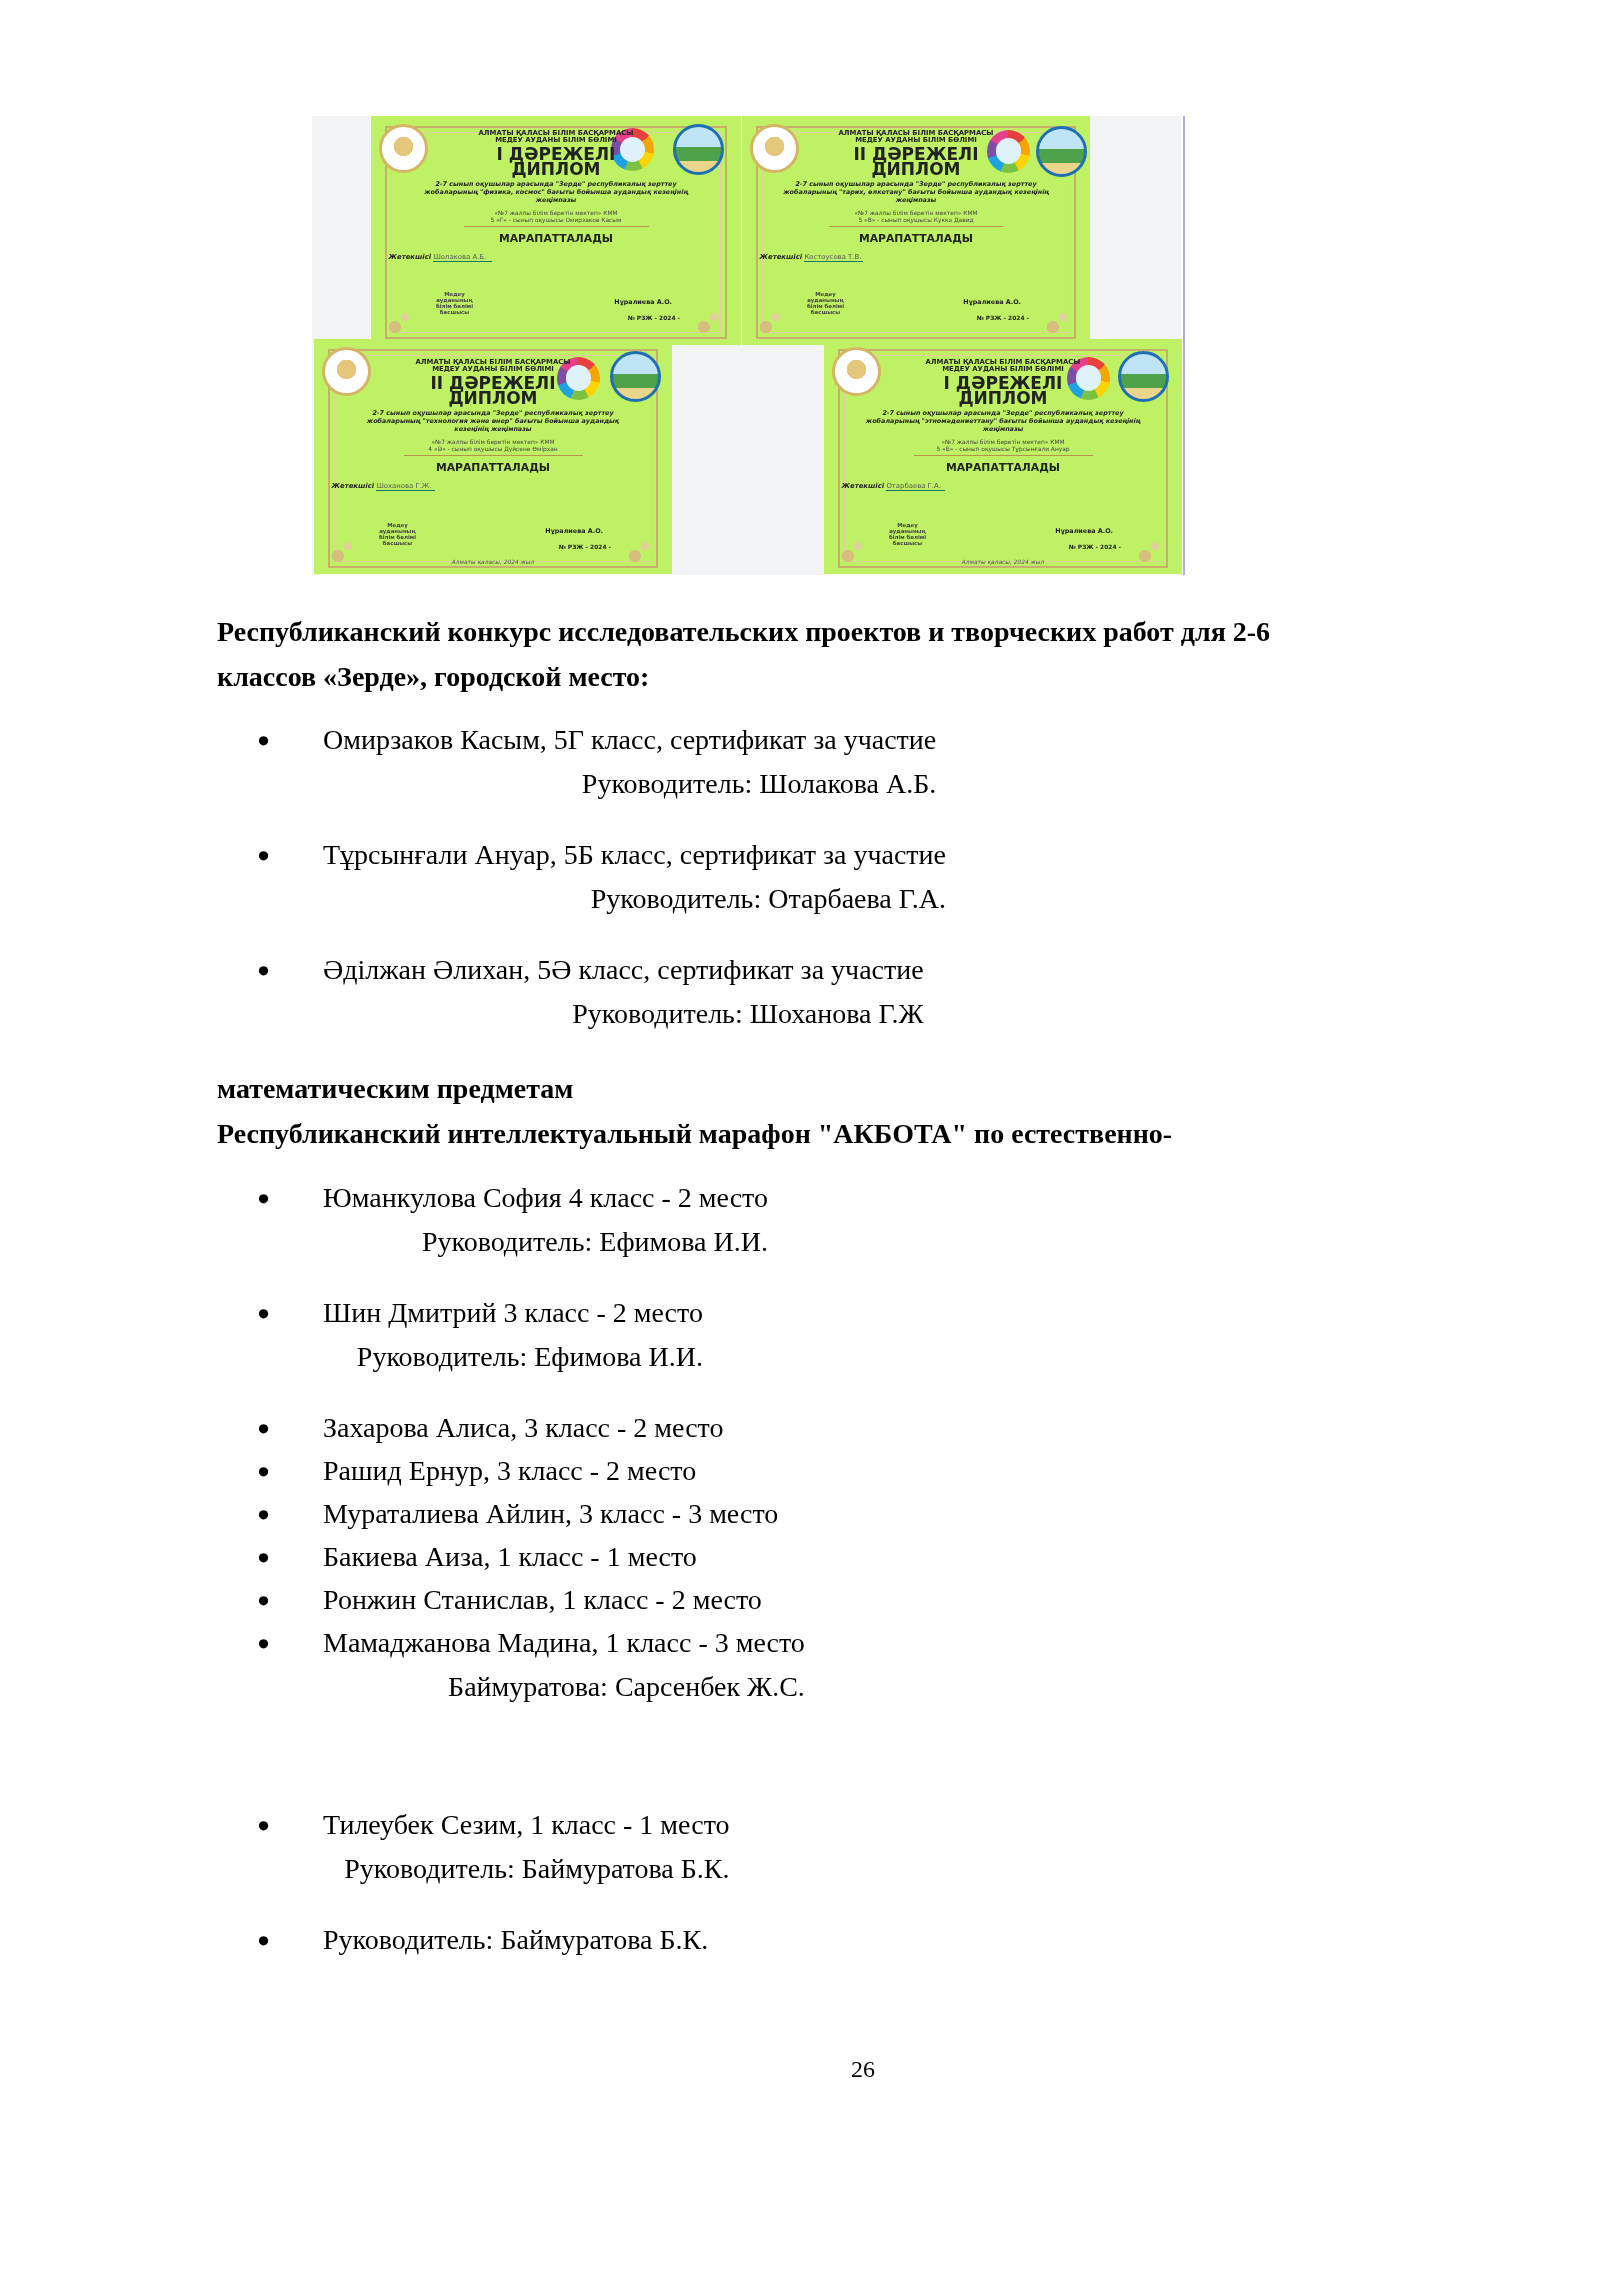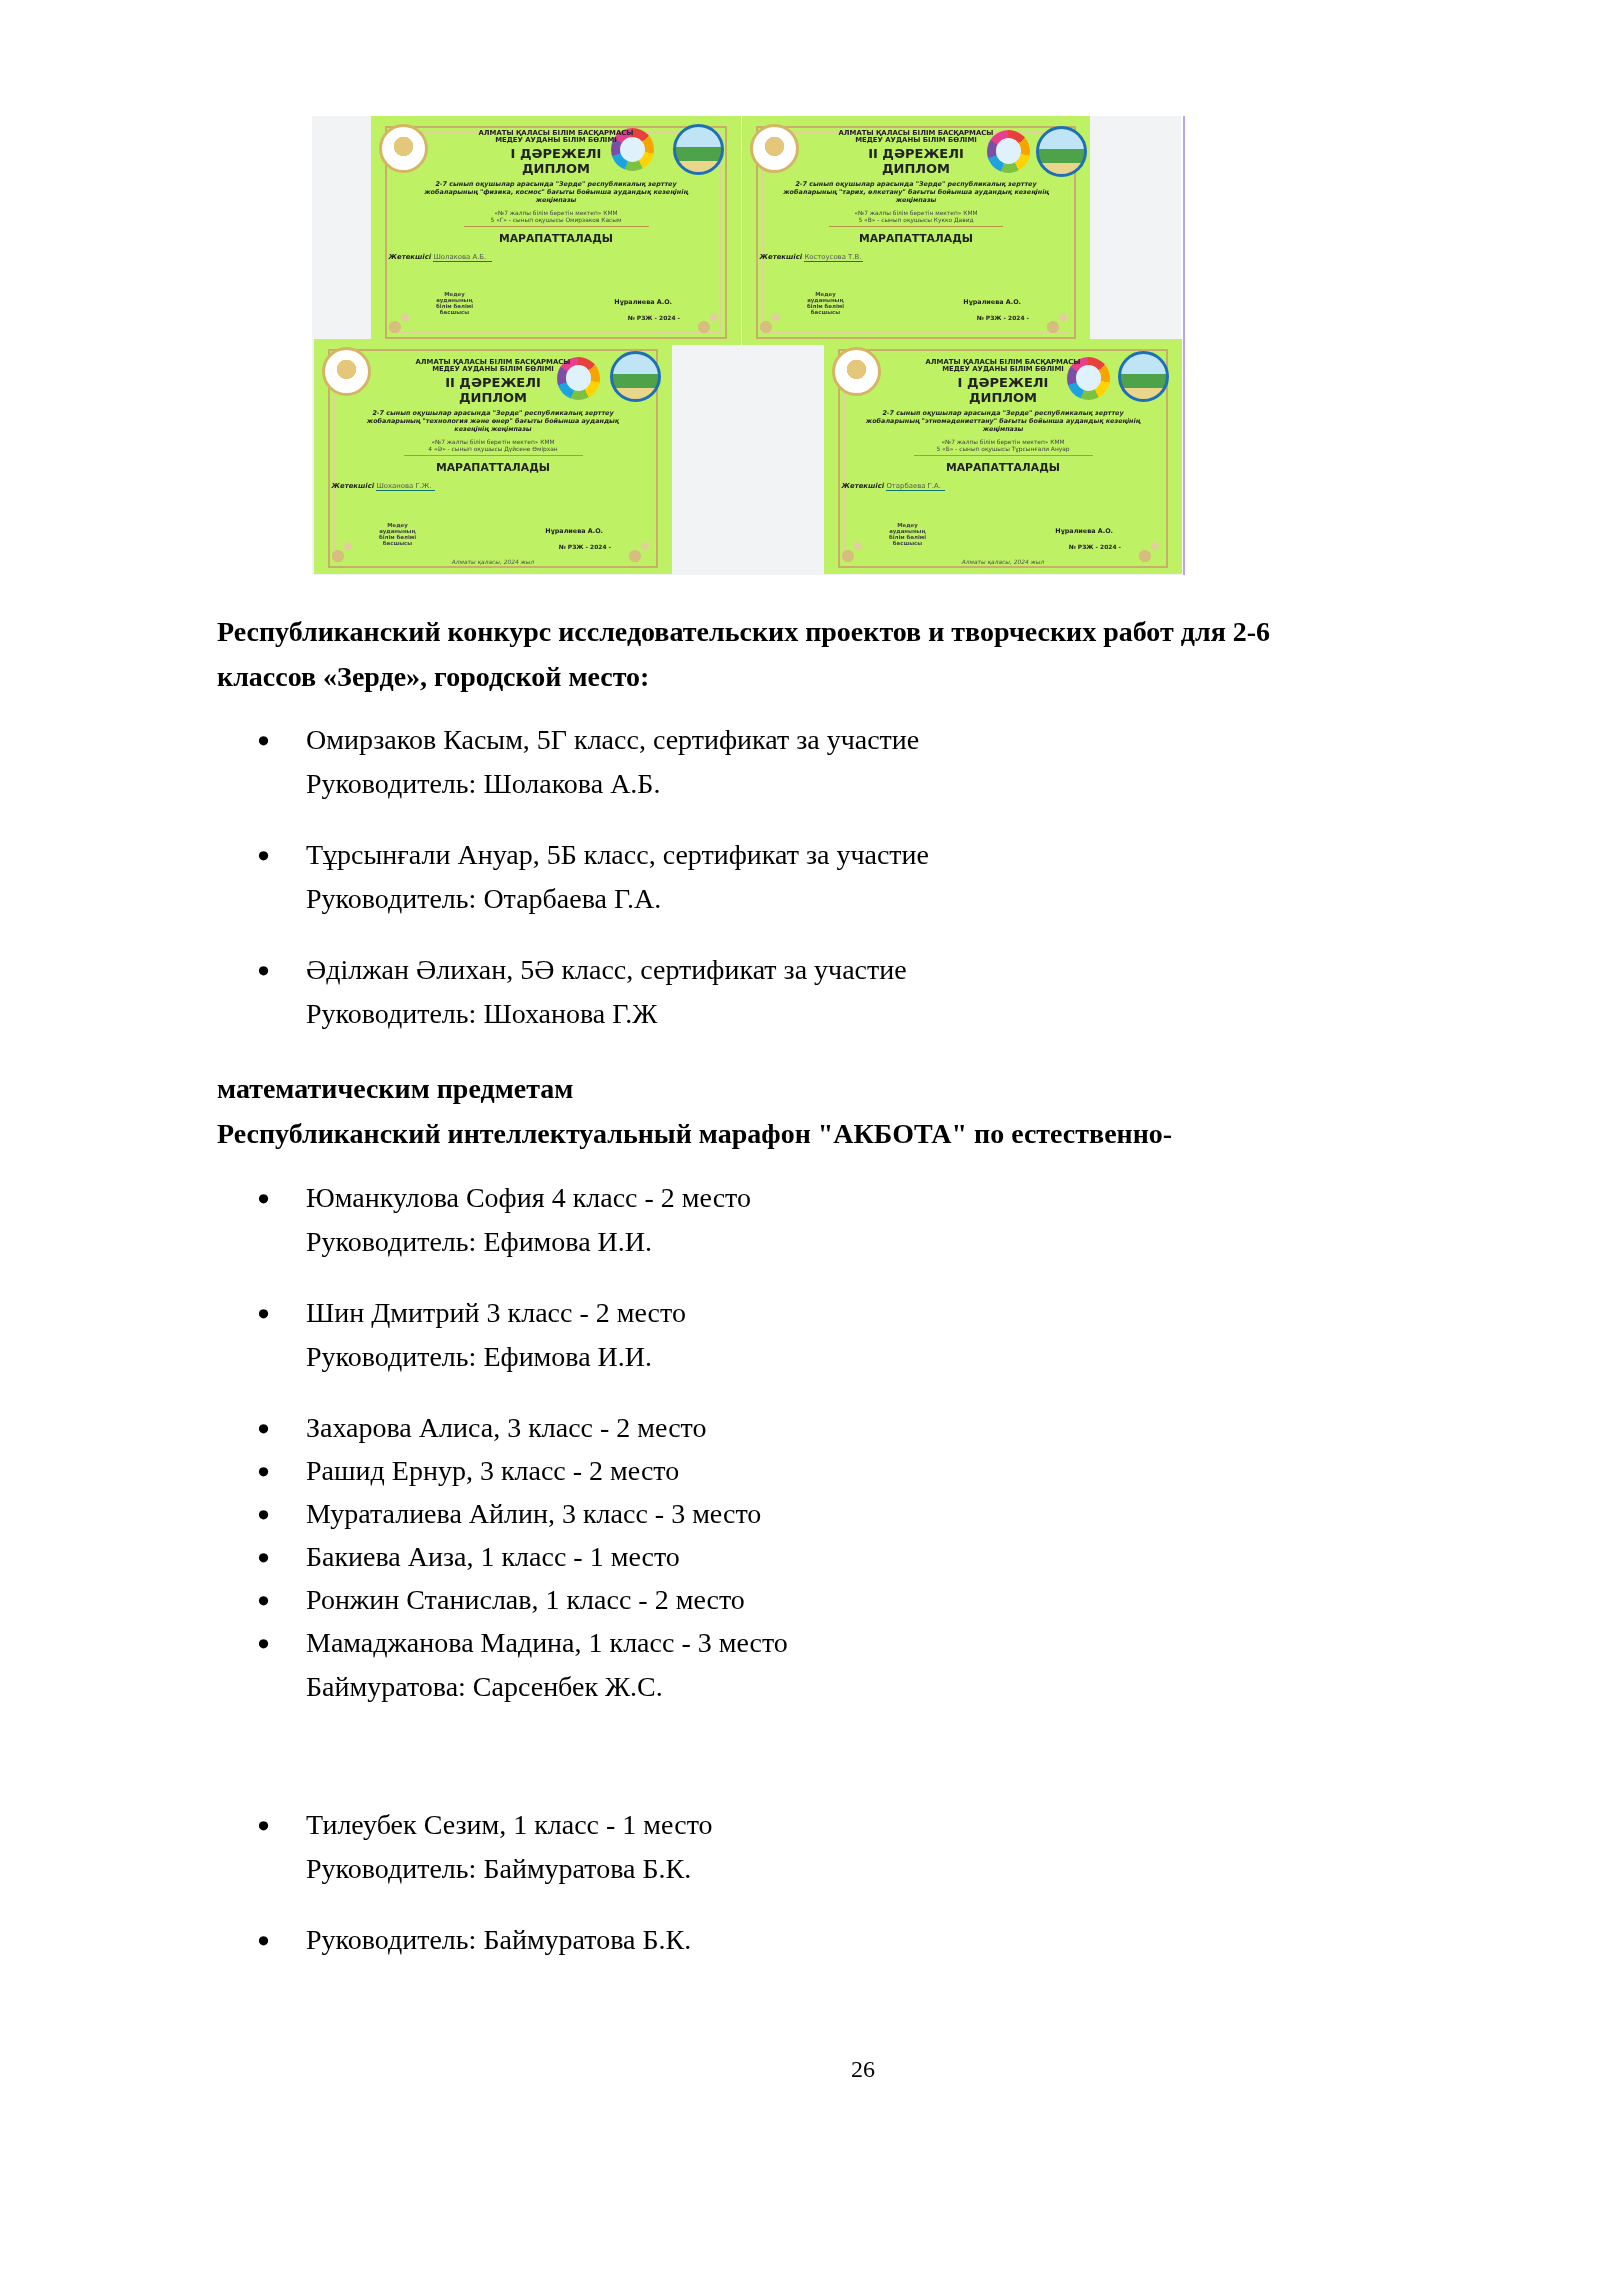--- a/index.html
+++ b/index.html
@@ -20,21 +20,21 @@
                    border: 3.9px solid #d5b564; background: radial-gradient(circle at 50% 45%, #e5c77c 0 30%, #fff 31%);
                    box-sizing: border-box; z-index: 2; }
     .cert .emblem-flower { position: absolute; width: 43px; height: 43px; border-radius: 50%; z-index: 2;
                    background: conic-gradient(#e8403c 0 14%, #f6a400 14% 28%, #ffd300 28% 42%, #7cc242 42% 56%, #1ea2e0 56% 70%, #7b4fa8 70% 84%, #e63f8c 84% 100%); }
     .cert .emblem-flower:after { content: ""; position: absolute; left: 8.8px; top: 8.8px; width: 25.5px; height: 25.5px; border-radius: 50%;
                    background: #dff1fb; }
     .cert .emblem-seal { position: absolute; width: 51px; height: 51px; border-radius: 50%; z-index: 2;
                    border: 3.9px solid #1f6fb5; box-sizing: border-box;
                    background: linear-gradient(#bfe4f5 0 45%, #4da24a 45% 75%, #e9d68a 75%); }
     .cert .org { position: absolute; left: 0; right: 0; top: 13.7px; font-size: 6.9px; font-weight: bold; line-height: 7.8px; z-index: 3; }
-    .cert .degree { position: absolute; left: 0; right: 0; top: 31px; font-size: 13px; font-weight: bold; line-height: 14.7px; z-index: 3; }
+    .cert .degree { position: absolute; left: 0; right: 0; top: 31px; font-size: 17px; font-weight: bold; line-height: 14.7px; z-index: 3; }
     .cert .desc { position: absolute; left: 39px; right: 39px; top: 65px; font-size: 6.4px; font-style: italic; font-weight: bold; line-height: 7.8px; z-index: 3; }
     .cert .school { position: absolute; left: 0; right: 0; top: 94px; font-size: 5.9px; line-height: 6.9px; z-index: 3; color: #444; }
     .cert .school-line { position: absolute; left: 25%; right: 25%; top: 110px; height: 1px; background: #b8934a; z-index: 3; }
     .cert .awarded { position: absolute; left: 0; right: 0; top: 116px; font-size: 10.8px; font-weight: bold; z-index: 3; }
     .cert .mentor { position: absolute; left: 17.6px; top: 137px; font-size: 6.9px; z-index: 3; text-align: left; }
     .cert .mentor b { font-style: italic; }
     .cert .mentor span.name { display: inline-block; border-bottom: 1px solid #0f766e; min-width: 59px; color: #555; }
     .cert .dept { position: absolute; left: 59px; top: 176px; font-size: 5.4px; font-weight: bold; line-height: 5.9px; z-index: 3; width: 49px; color: #444; }
     .cert .signer { position: absolute; right: 69px; top: 182px; font-size: 6.4px; font-weight: bold; z-index: 3; }
     .cert .regno { position: absolute; right: 61px; top: 199px; font-size: 5.9px; font-weight: bold; z-index: 3; }
@@ -51,21 +51,21 @@
     #cert-br { left: 512px; top: 223px; width: 358px; height: 235px; }
 
     
     .heading { position: absolute; left: 217px; width: 1264px; font-size: 28px; font-weight: bold; line-height: 45px;
                transform-origin: left top; }
     #heading-1 { top: 609px; }
     #heading-2 { top: 1066px; }
 
     .item { position: absolute; left: 257px; font-size: 28px; line-height: 44px; }
     .item .bullet { position: absolute; left: 0; top: 0; width: 29px; font-size: 21.6px; }
-    .item .lines { position: absolute; left: 49px; white-space: nowrap; }
+    .item .lines { position: absolute; left: 66px; white-space: nowrap; text-align: right; }
     .item .line { display: block; }
 
     .page-number { position: absolute; left: 843px; top: 2056px; font-size: 24px; margin-left: 8px; }
   </style>
 </head>
 <body>
 
 <div class="collage">
   <div class="collage-rule"></div>
 

